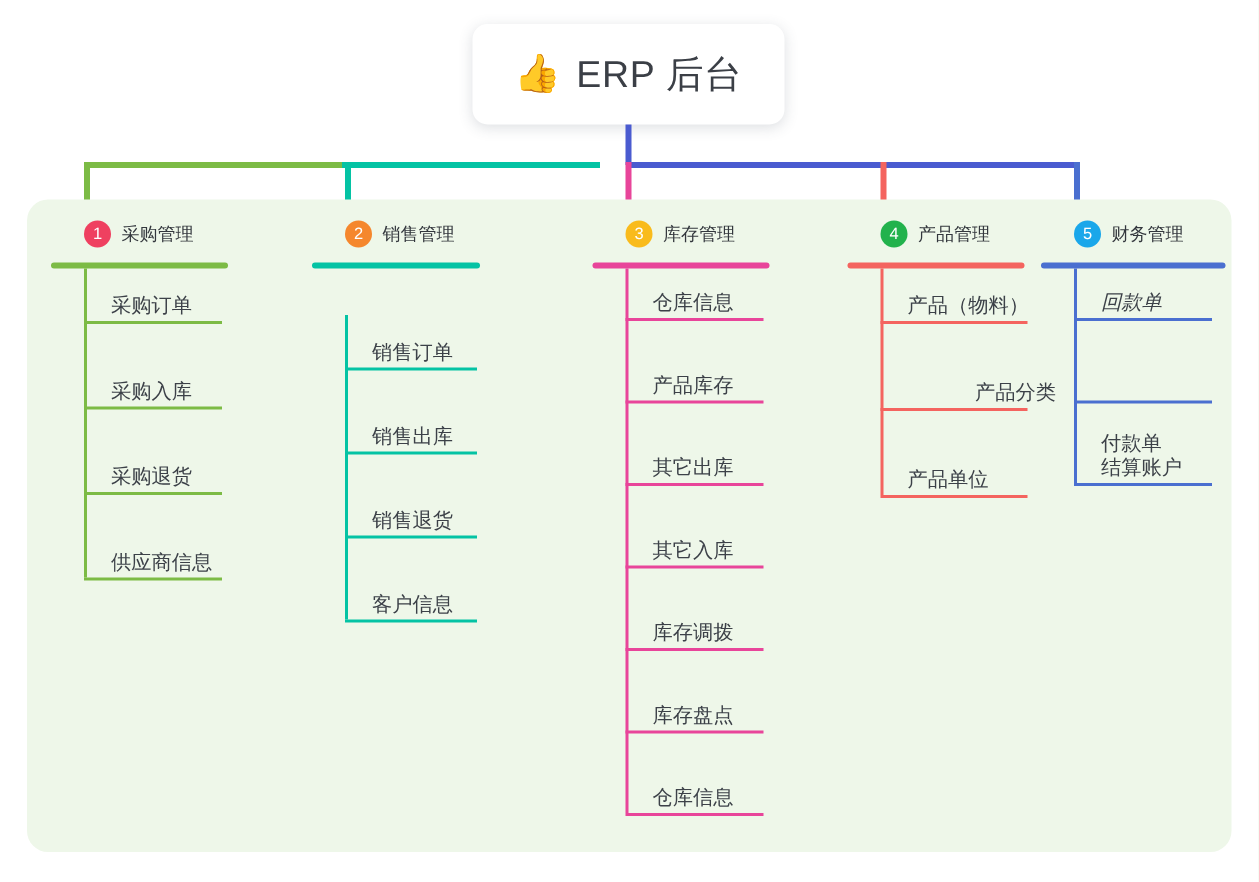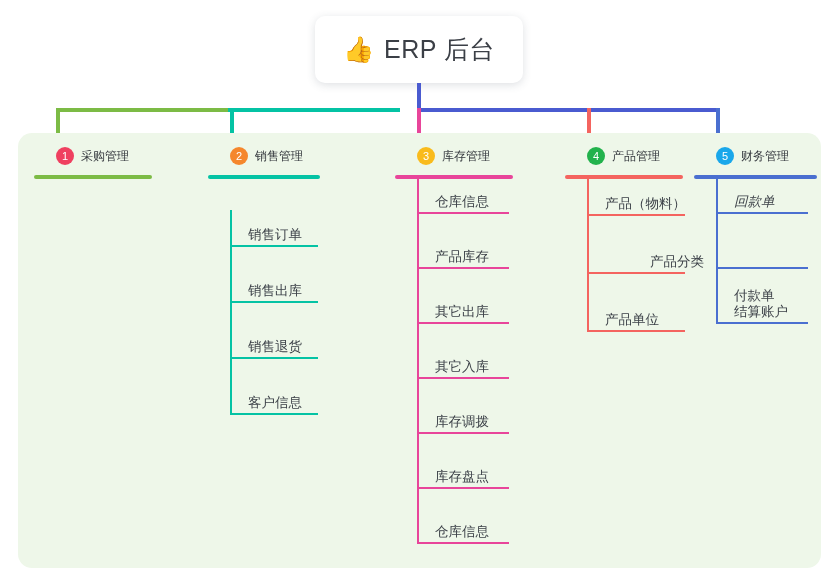--- a/index.html
+++ b/index.html
@@ -80,20 +80,31 @@
 
   <div class="panel"></div>
 
   <div id="columns-host">
       <div class="col" style="left: 34px;">
         <div class="col-head">
           <span class="badge" style="background: rgb(239, 64, 96);">1</span>
           <span class="col-title">采购管理</span>
         </div>
         <div class="head-rule" style="width: 118px; background: rgb(124, 187, 69); margin-left: 0px;"></div>
+        <div class="items" style="height: 212px;">
+          <div class="spine" style="height: 206px; background: rgb(124, 187, 69);"></div>
+          <div class="item-label" style="top: 16px;">采购订单</div>
+          <div class="item-rule" style="top: 35px; width: 92px; background: rgb(124, 187, 69);"></div>
+          <div class="item-label" style="top: 73px;">采购入库</div>
+          <div class="item-rule" style="top: 92px; width: 92px; background: rgb(124, 187, 69);"></div>
+          <div class="item-label" style="top: 130px;">采购退货</div>
+          <div class="item-rule" style="top: 149px; width: 92px; background: rgb(124, 187, 69);"></div>
+          <div class="item-label" style="top: 187px;">供应商信息</div>
+          <div class="item-rule" style="top: 206px; width: 92px; background: rgb(124, 187, 69);"></div>
+        </div>
       </div>
       <div class="col" style="left: 208px;">
         <div class="col-head">
           <span class="badge" style="background: rgb(245, 135, 45);">2</span>
           <span class="col-title">销售管理</span>
         </div>
         <div class="head-rule" style="width: 112px; background: rgb(4, 195, 164); margin-left: 0px;"></div>
         <div class="items" style="height: 209px; margin-top: 31px;">
           <div class="spine" style="height: 203px; background: rgb(4, 195, 164);"></div>
           <div class="item-label" style="top: 16px;">销售订单</div>

